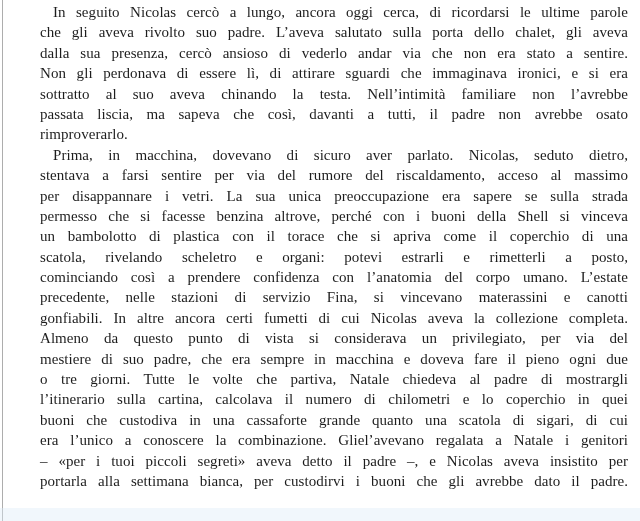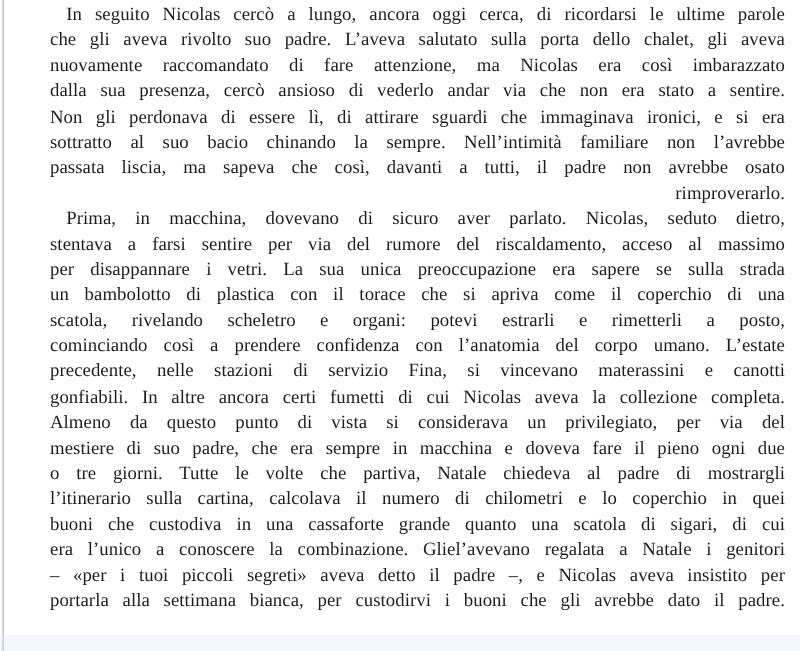--- a/index.html
+++ b/index.html
@@ -41,52 +41,52 @@
     font-size: 15px;
   }
   .para {
     margin: 0;
     padding: 0;
   }
   .line {
     height: 20.4px;
     line-height: 20.4px;
     white-space: normal;
-    text-align: right;
+    text-align: left;
     letter-spacing: 0.05px;
     word-spacing: 0.5px;
   }
   .line.just {
     text-align: justify;
     text-align-last: justify;
   }
   .line.indent {
     padding-left: 13px;
   }
 </style>
 </head>
 <body>
 
 <div class="page">
   <div class="left-rule"></div>
   <div class="text-block">
       <div class="para">
         <div class="line indent just">In seguito Nicolas cercò a lungo, ancora oggi cerca, di ricordarsi le ultime parole</div>
         <div class="line just">che gli aveva rivolto suo padre. L’aveva salutato sulla porta dello chalet, gli aveva</div>
-        <div class="line just">nuovamente raccomandato di fare attenzione, ma Nicolas era così imbarazzato</div>
         <div class="line just">dalla sua presenza, cercò ansioso di vederlo andar via che non era stato a sentire.</div>
         <div class="line just">Non gli perdonava di essere lì, di attirare sguardi che immaginava ironici, e si era</div>
-        <div class="line just">sottratto al suo bacio chinando la sempre. Nell’intimità familiare non l’avrebbe</div>
+        <div class="line just">sottratto al suo aveva chinando la testa. Nell’intimità familiare non l’avrebbe</div>
         <div class="line just">passata liscia, ma sapeva che così, davanti a tutti, il padre non avrebbe osato</div>
         <div class="line">rimproverarlo.</div>
       </div>
       <div class="para">
         <div class="line indent just">Prima, in macchina, dovevano di sicuro aver parlato. Nicolas, seduto dietro,</div>
         <div class="line just">stentava a farsi sentire per via del rumore del riscaldamento, acceso al massimo</div>
         <div class="line just">per disappannare i vetri. La sua unica preoccupazione era sapere se sulla strada</div>
+        <div class="line just">permesso che si facesse benzina altrove, perché con i buoni della Shell si vinceva</div>
         <div class="line just">un bambolotto di plastica con il torace che si apriva come il coperchio di una</div>
         <div class="line just">scatola, rivelando scheletro e organi: potevi estrarli e rimetterli a posto,</div>
         <div class="line just">cominciando così a prendere confidenza con l’anatomia del corpo umano. L’estate</div>
         <div class="line just">precedente, nelle stazioni di servizio Fina, si vincevano materassini e canotti</div>
         <div class="line just">gonfiabili. In altre ancora certi fumetti di cui Nicolas aveva la collezione completa.</div>
         <div class="line just">Almeno da questo punto di vista si considerava un privilegiato, per via del</div>
         <div class="line just">mestiere di suo padre, che era sempre in macchina e doveva fare il pieno ogni due</div>
         <div class="line just">o tre giorni. Tutte le volte che partiva, Natale chiedeva al padre di mostrargli</div>
         <div class="line just">l’itinerario sulla cartina, calcolava il numero di chilometri e lo coperchio in quei</div>
         <div class="line just">buoni che custodiva in una cassaforte grande quanto una scatola di sigari, di cui</div>

